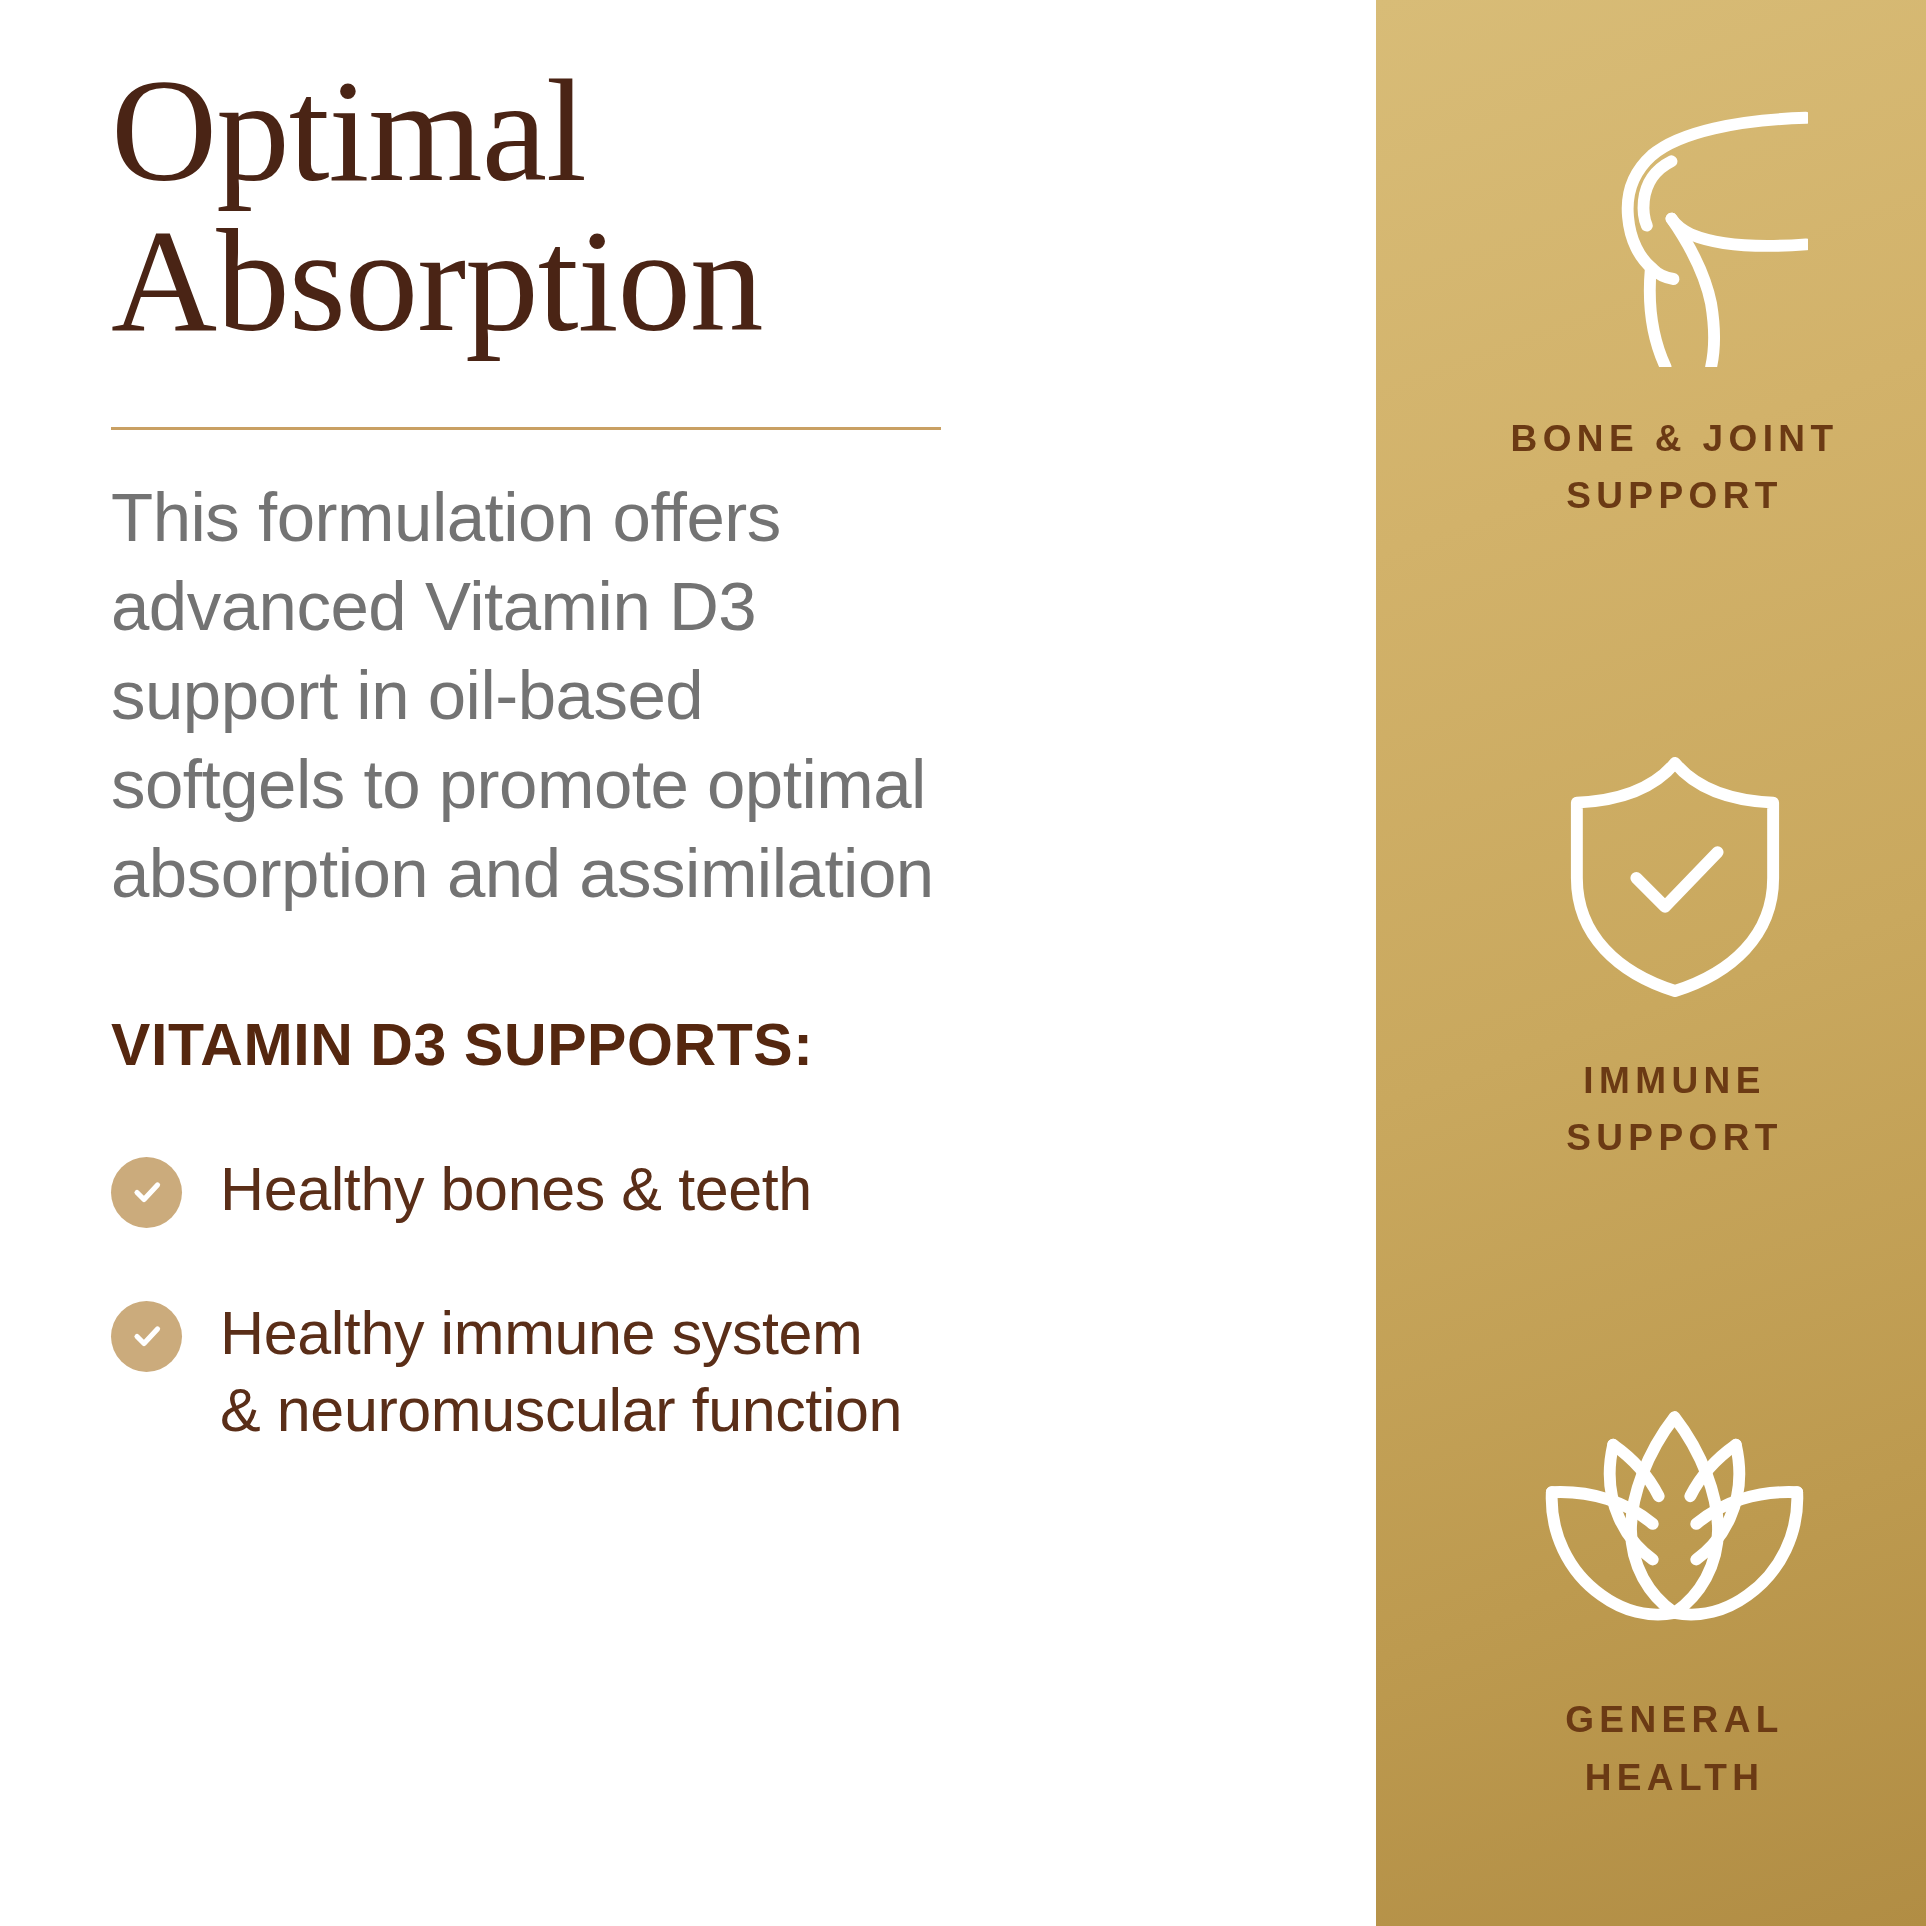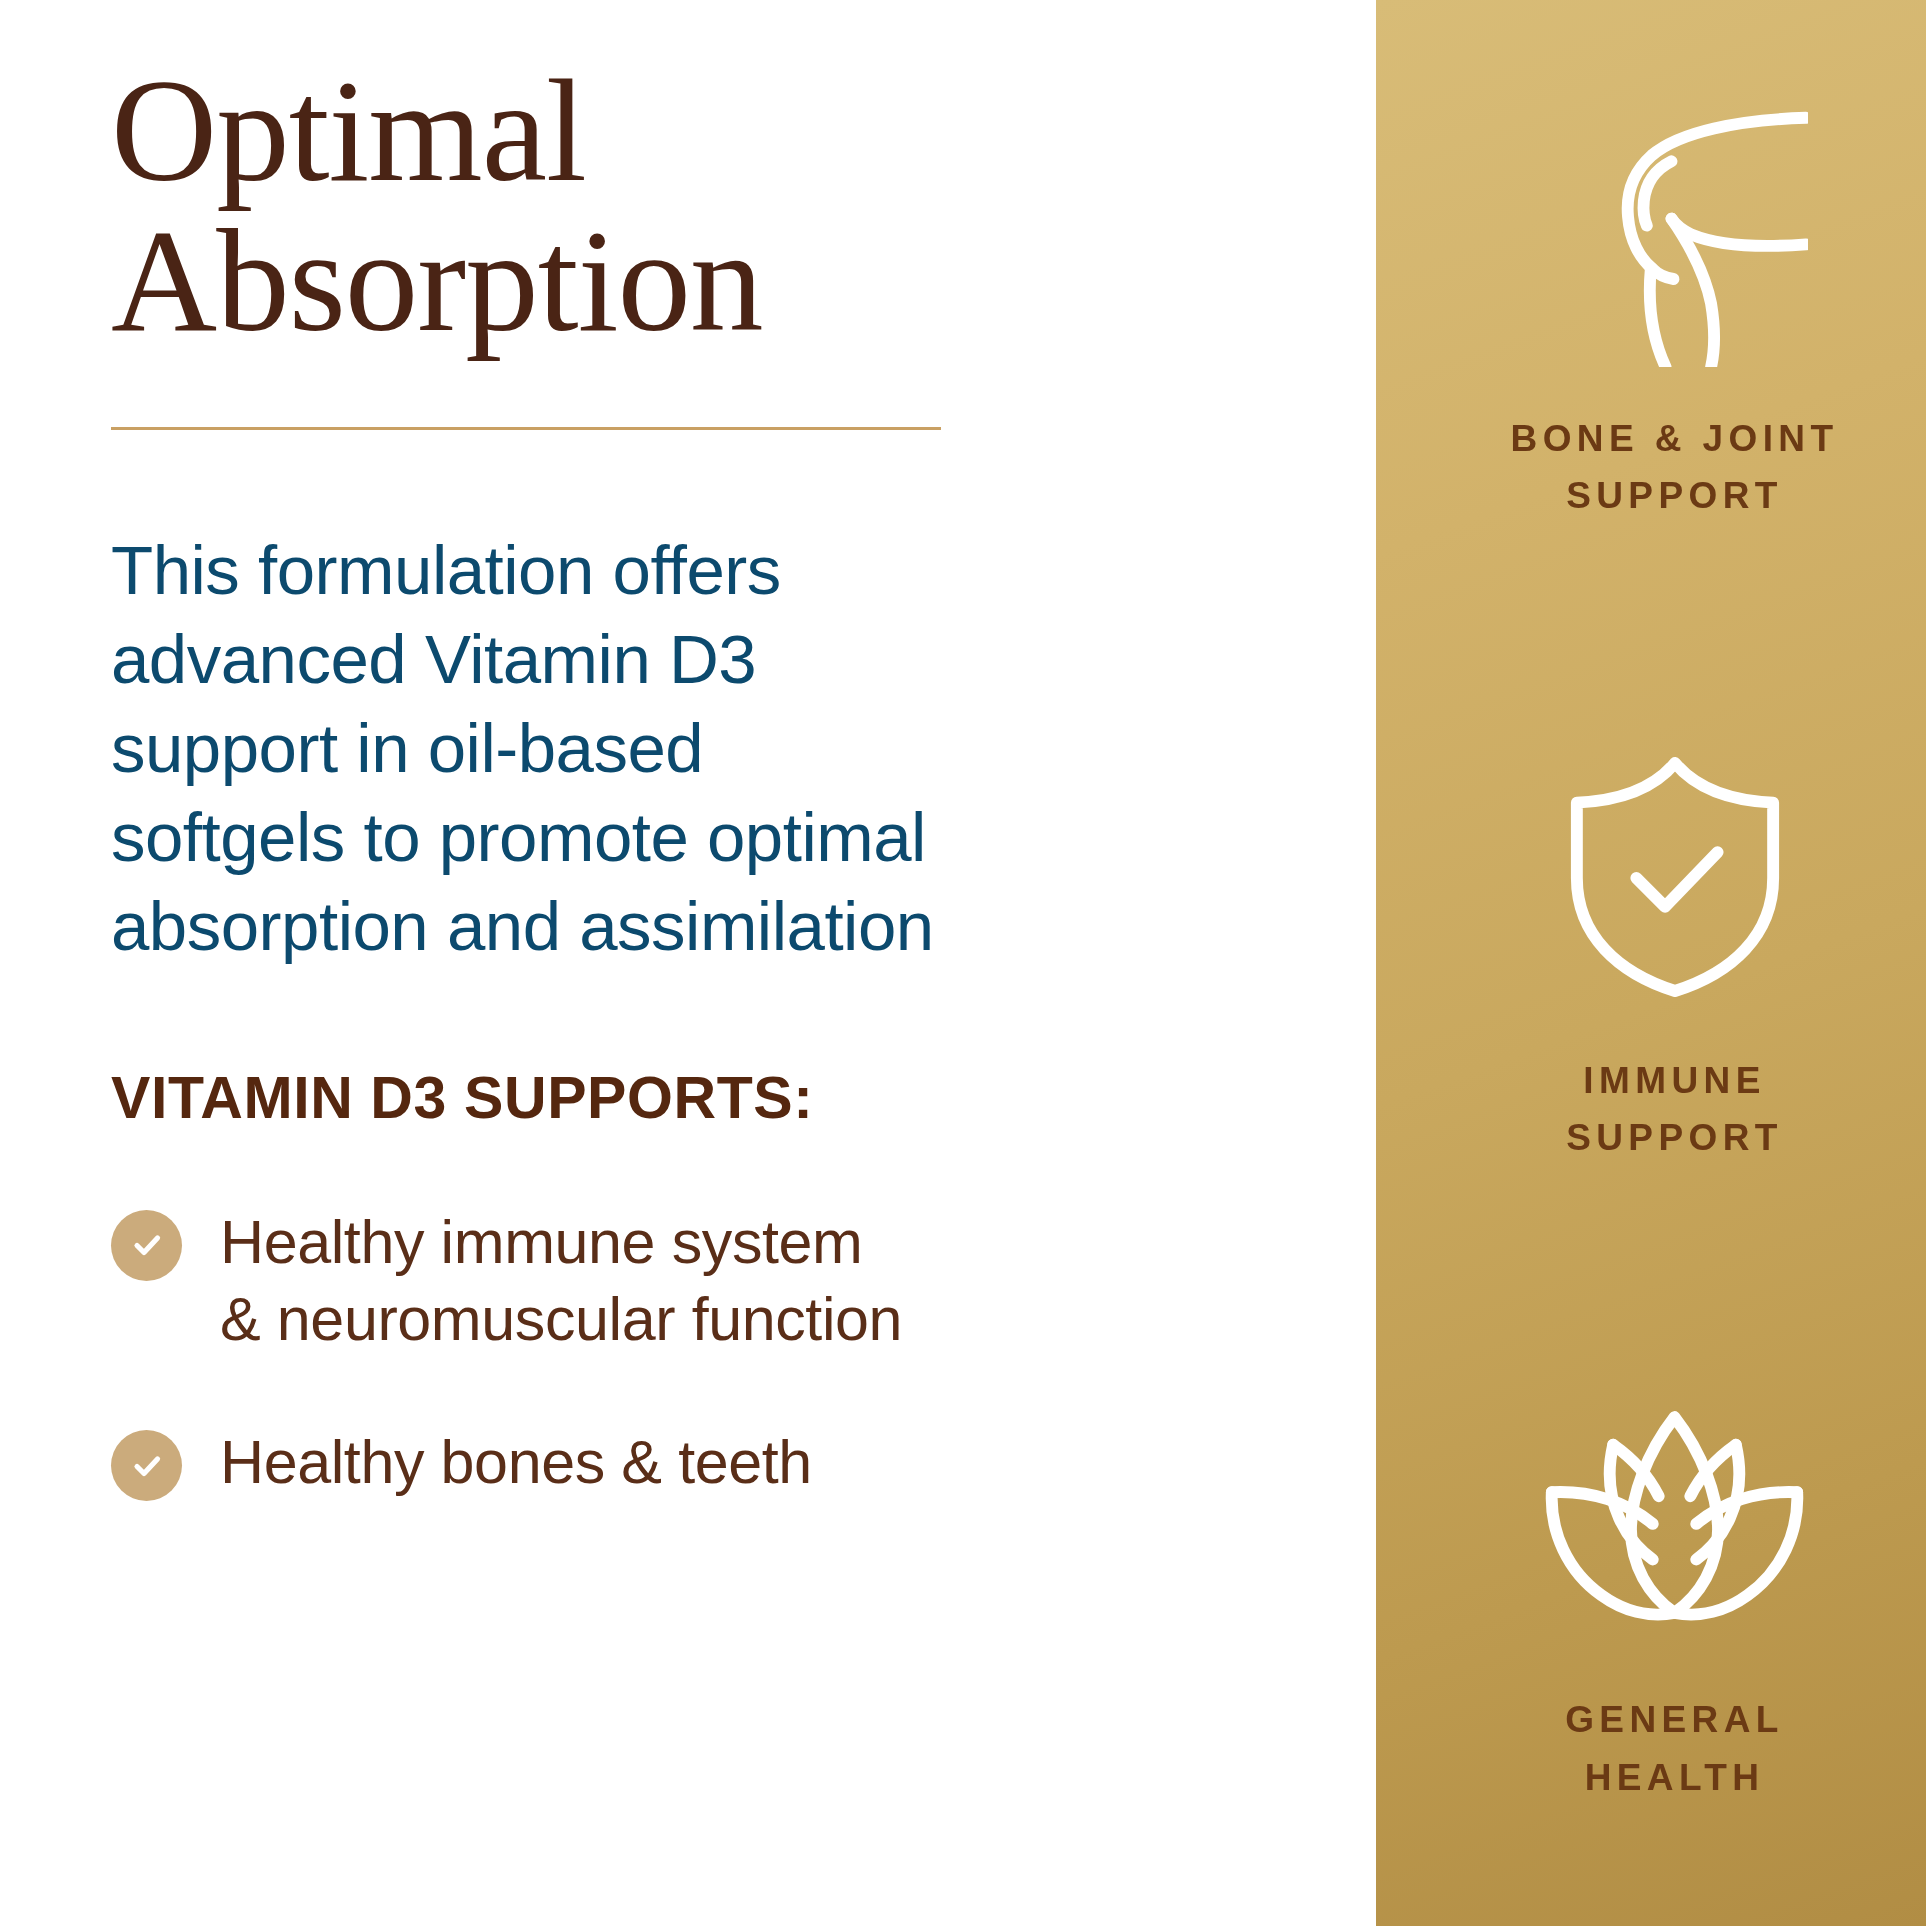--- a/index.html
+++ b/index.html
@@ -39,22 +39,22 @@
   }
 
   .divider {
     margin-top:71px;
     width:830px;
     height:3px;
     background:#c9a063;
   }
 
   .intro-paragraph {
-    margin-top:96px;
-    color:#0c4a6e;
+    margin-top:43px;
+    color:#737373;
     font-family:"Liberation Sans", sans-serif;
     font-weight:300;
     font-size:69px;
     line-height:1.29;
     letter-spacing:-0.5px;
     max-width:832px;
     white-space:pre-line;
   }
 
   .supports-heading {
@@ -154,31 +154,31 @@
     <div class="supports-heading">VITAMIN D3 SUPPORTS:</div>
 
     <div class="bullet-list">
 
       <div class="bullet-row">
         <span class="check-badge">
           <svg width="40" height="40" viewBox="0 0 40 40" aria-hidden="true">
             <path d="M10 20.5 L17 27.5 L30.5 13" fill="none" stroke="#ffffff" stroke-width="5.2" stroke-linecap="round" stroke-linejoin="round"></path>
           </svg>
         </span>
-        <span class="bullet-text">Healthy immune system
-&amp; neuromuscular function</span>
+        <span class="bullet-text">Healthy bones &amp; teeth</span>
       </div>
 
       <div class="bullet-row">
         <span class="check-badge">
           <svg width="40" height="40" viewBox="0 0 40 40" aria-hidden="true">
             <path d="M10 20.5 L17 27.5 L30.5 13" fill="none" stroke="#ffffff" stroke-width="5.2" stroke-linecap="round" stroke-linejoin="round"></path>
           </svg>
         </span>
-        <span class="bullet-text">Healthy bones &amp; teeth</span>
+        <span class="bullet-text">Healthy immune system
+&amp; neuromuscular function</span>
       </div>
 
     </div>
   </div>
 
   <div class="right-panel">
 
     <div class="feature-block">
       <div class="feature-icon">
         <svg width="267" height="267" viewBox="0 0 270 270" aria-hidden="true">

